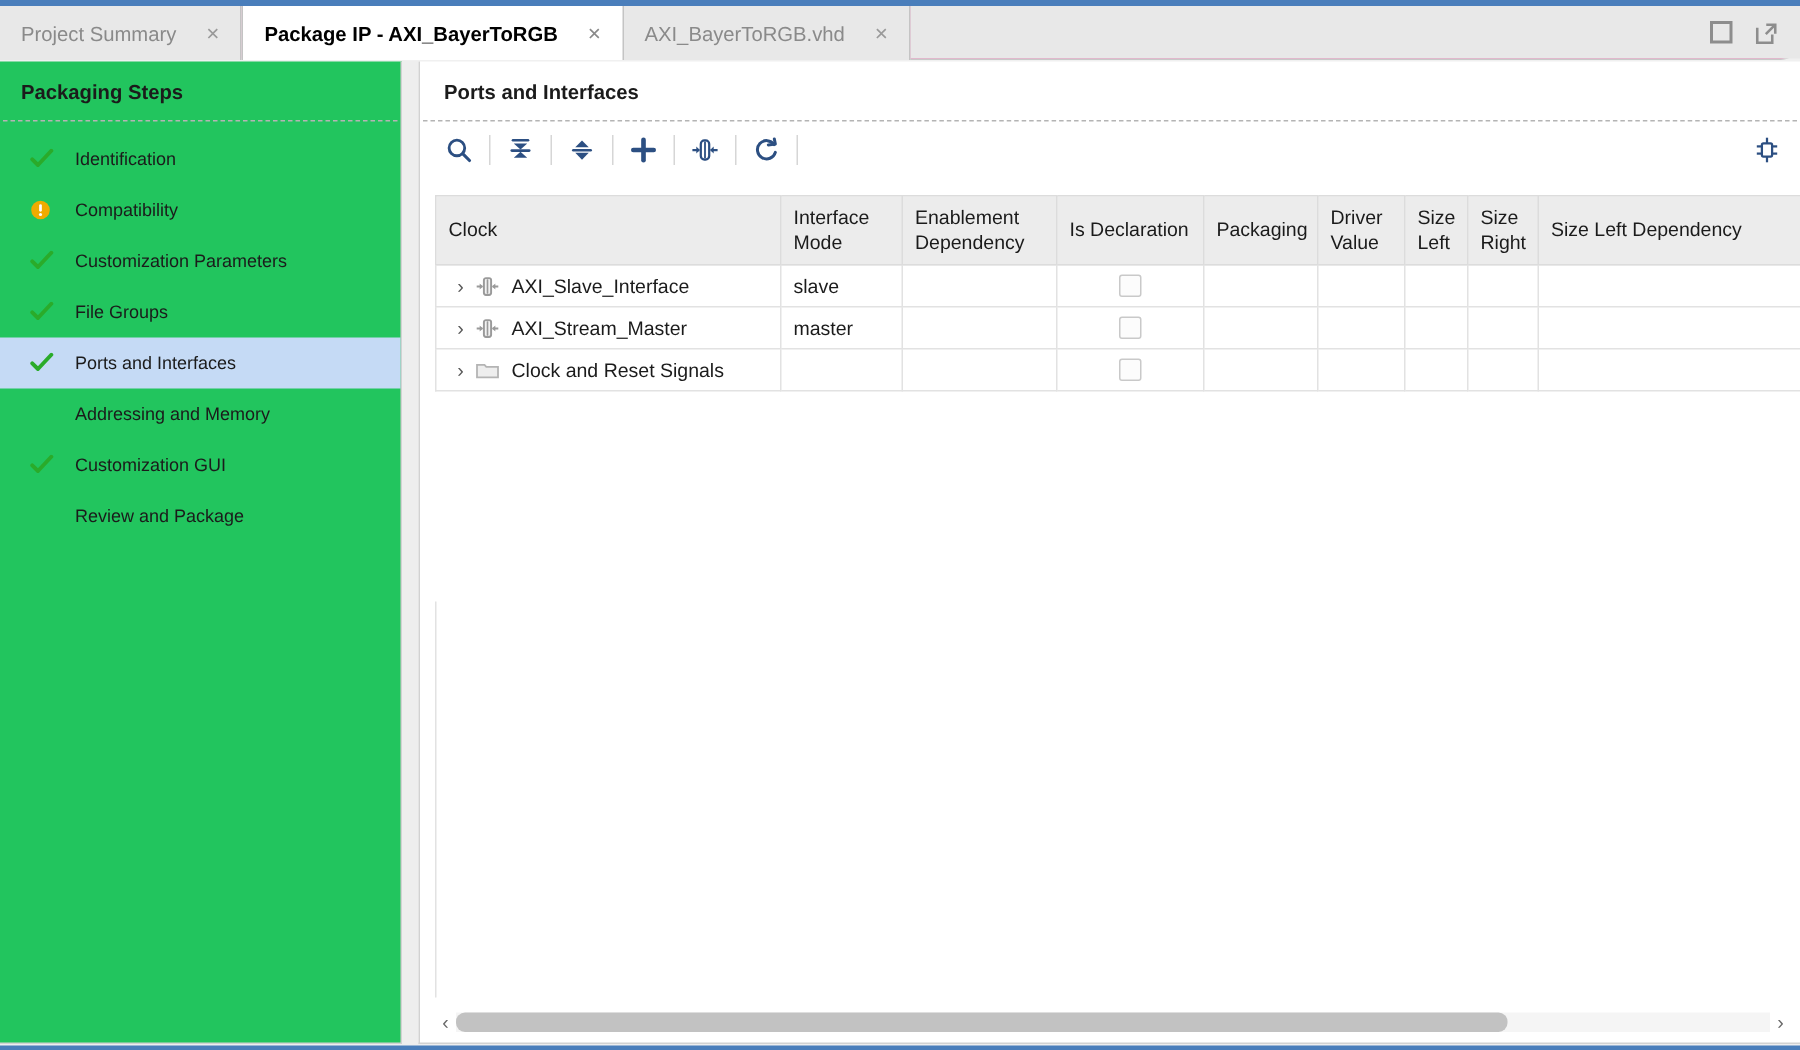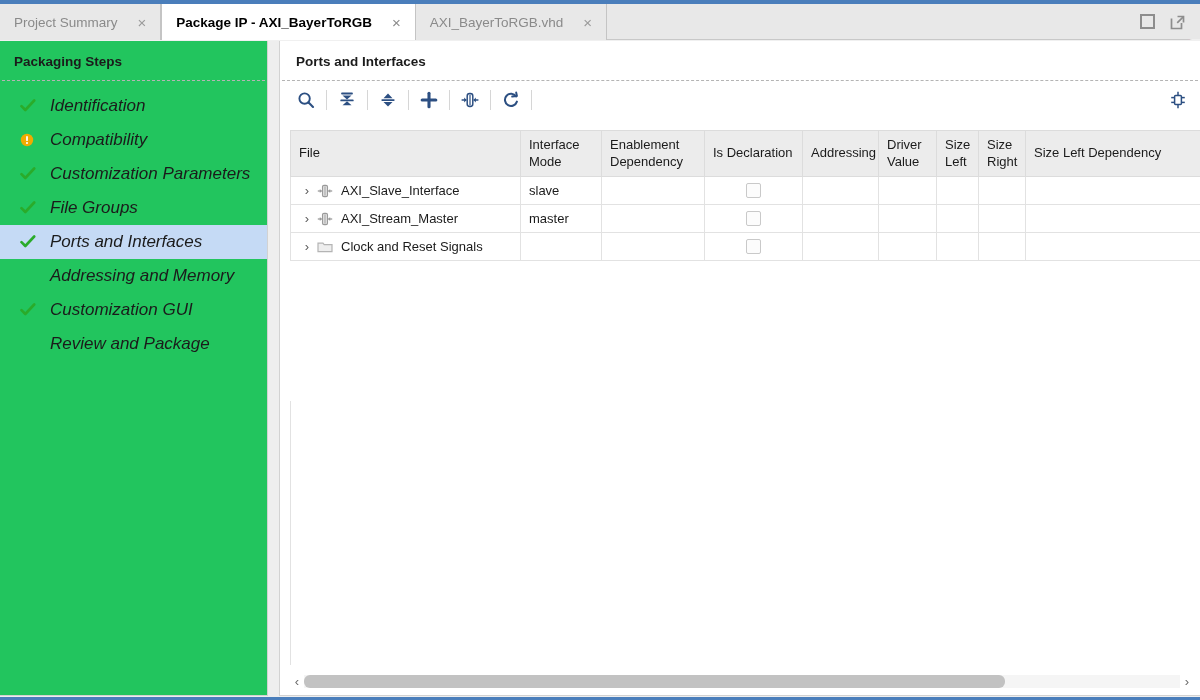--- a/index.html
+++ b/index.html
@@ -80,23 +80,22 @@
     font-weight: bold; font-size: 13.5px; color: #1b1b1b;
     padding: 13px 0 11px 14px;
   }
   .dashed-sep {
     height: 0; border-top: 1px dashed #b4b4b4; margin: 0 2px;
   }
   .steps { padding-top: 8px; }
   .step {
     display: flex; align-items: center;
     height: 34px; padding-left: 20px;
-    font-size: 17px; color: #1b1b1b;
+    font-size: 12px; color: #1b1b1b;
     cursor: pointer;
-    font-style: italic;
   }
   .step.selected { background: #c5daf5; }
   .step-icon {
     width: 22px; min-width: 22px; height: 18px;
     display: flex; align-items: center; justify-content: flex-start;
     margin-right: 8px;
   }
   .step-label { white-space: nowrap; }
   svg.check { display: block; }
   svg.warn { display: block; }
@@ -422,25 +421,25 @@
             <col style="width:103px">
             <col style="width:98px">
             <col style="width:76px">
             <col style="width:58px">
             <col style="width:42px">
             <col style="width:47px">
             <col style="width:176px">
           </colgroup>
           <thead>
             <tr>
-              <th>File</th>
+              <th>Clock</th>
               <th>Interface Mode</th>
               <th>Enablement Dependency</th>
               <th>Is Declaration</th>
-              <th>Addressing</th>
+              <th>Packaging</th>
               <th>Driver Value</th>
               <th>Size Left</th>
               <th>Size Right</th>
               <th>Size Left Dependency</th>
             </tr>
           </thead>
           <tbody>
 
             <tr>
               <td class="name-cell">

